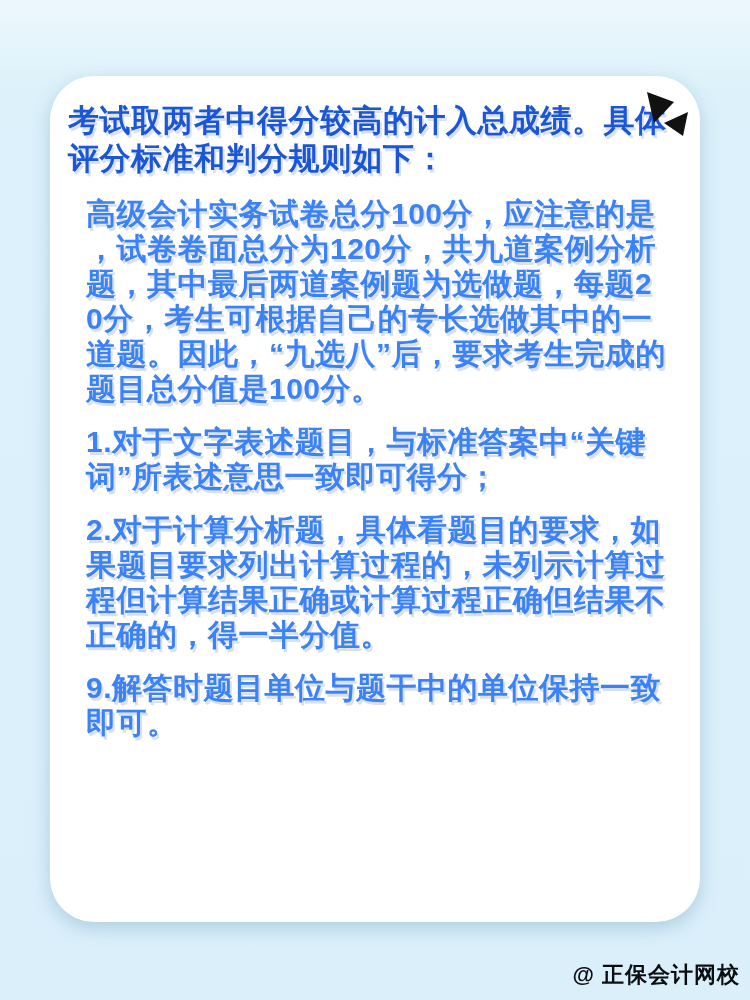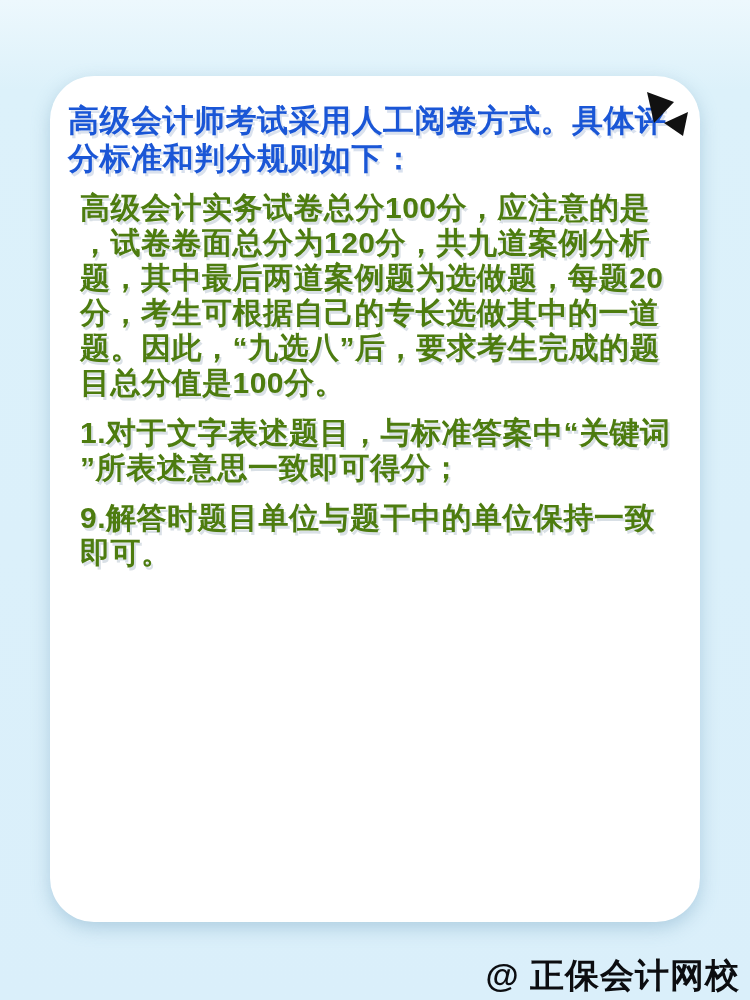--- a/index.html
+++ b/index.html
@@ -23,26 +23,26 @@
     box-sizing: border-box;
     background: #ffffff;
     border-radius: 44px;
     padding: 26px 14px 40px 18px;
     box-shadow: 0 6px 18px rgba(123, 166, 196, 0.45);
   }
   .txt {
     font-weight: bold;
     font-size: 30px;
     line-height: 35px;
-    color: #4d7c0f;
+    color: #3b82f6;
     letter-spacing: 0.5px;
     word-break: break-all;
     line-break: anywhere;
     text-shadow: 2px 3px 0 rgba(197, 207, 216, 0.65);
-    margin: 12px;
+    margin: 18px;
   }
   .heading {
     color: #1a56d6;
     font-size: 31px;
     line-height: 38px;
     margin: 0 0 10px 0;
     text-shadow: 2px 3px 0 rgba(186, 201, 224, 0.55);
   }
   .block {
     margin-top: 15px;
@@ -53,45 +53,46 @@
     right: 12px;
     width: 46px;
     height: 46px;
     z-index: 5;
   }
   .watermark {
     position: absolute;
     top: 956px;
     right: 10px;
     font-weight: bold;
-    font-size: 34px;
+    font-size: 22px;
     line-height: 38px;
     color: #0c0d10;
     letter-spacing: 1px;
   }
 </style>
 </head>
 <body>
 
 <div class="card">
 
   <svg class="corner-icon" viewBox="0 0 46 46" aria-hidden="true">
     <polygon points="5,2 32,12 12,33" fill="#111111"></polygon>
     <polygon points="22,33 46,22 41,46" fill="#111111"></polygon>
   </svg>
 
-  <h1 class="txt heading">高级会计师考试采用人工阅卷方式。具体评分标准和判分规则如下：</h1>
+  <h1 class="txt heading">考试取两者中得分较高的计入总成绩。具体评分标准和判分规则如下：</h1>
 
   <p class="txt">高级会计实务试卷总分100分，应注意的是，试卷卷面总分为120分，共九道案例分析题，其中最后两道案例题为选做题，每题20分，考生可根据自己的专长选做其中的一道题。因此，“九选八”后，要求考生完成的题目总分值是100分。</p>
 
   <div class="block">
     <p class="txt">1.对于文字表述题目，与标准答案中“关键词”所表述意思一致即可得分；</p>
   </div>
 
   <div class="block">
+    <p class="txt">2.对于计算分析题，具体看题目的要求，如果题目要求列出计算过程的，未列示计算过程但计算结果正确或计算过程正确但结果不正确的，得一半分值。</p>
   </div>
 
   <div class="block">
     <p class="txt">9.解答时题目单位与题干中的单位保持一致即可。</p>
   </div>
 
 
 </div>
 
 <div class="watermark">@ 正保会计网校</div>

